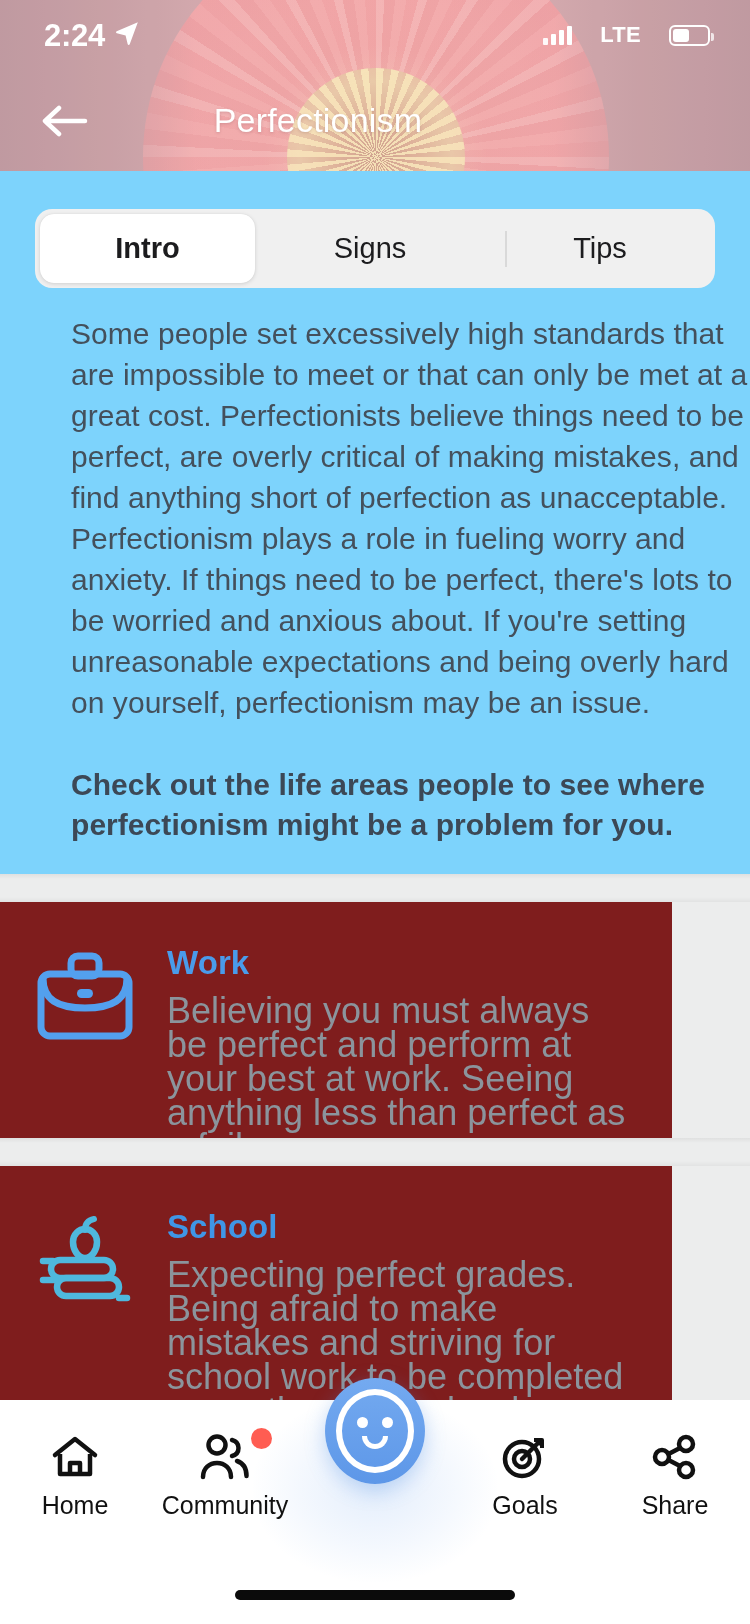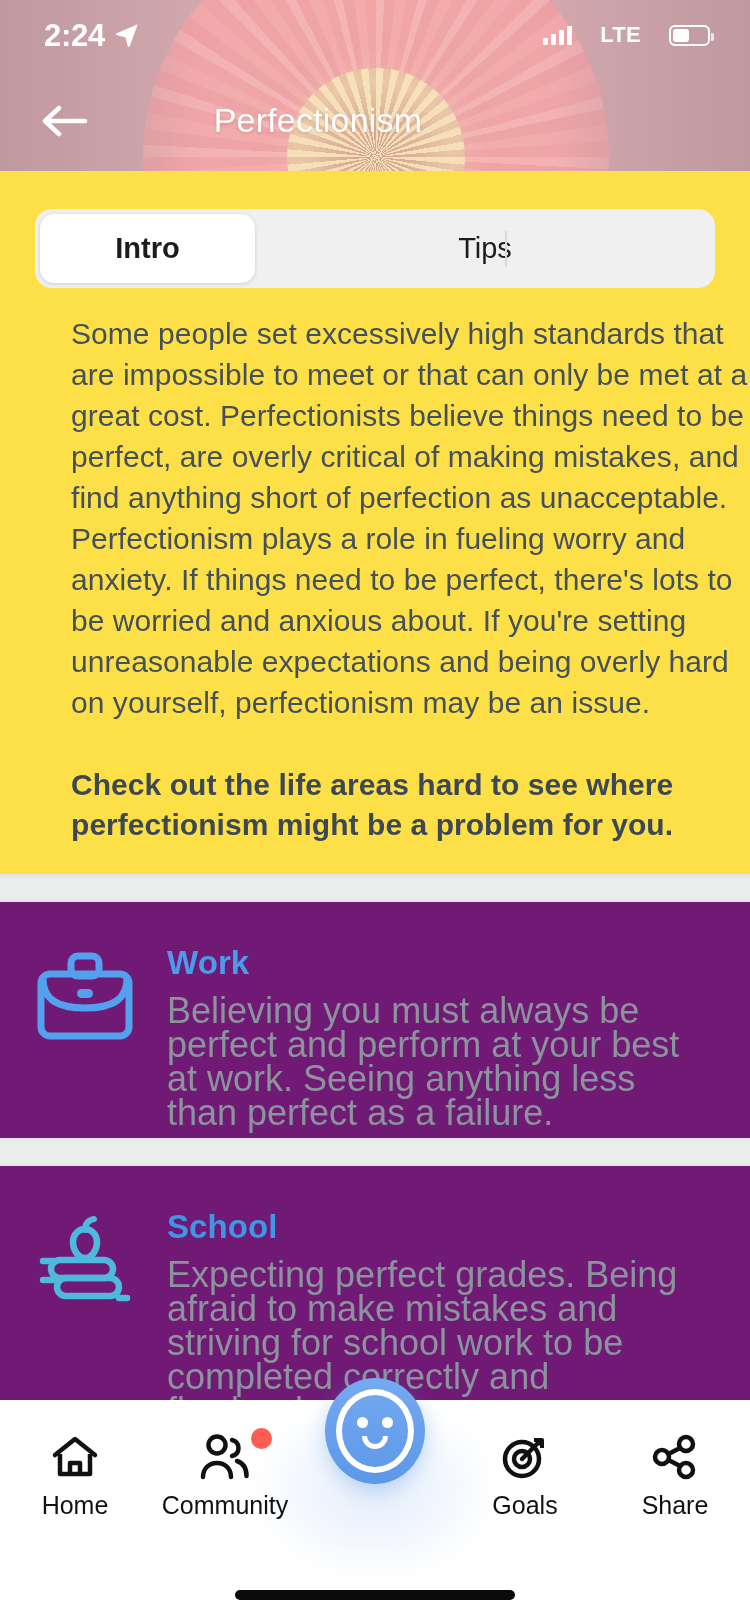--- a/index.html
+++ b/index.html
@@ -47,21 +47,21 @@
       rgba(235,175,175,.30) 26%, rgba(244,200,195,.16) 50%,
       rgba(235,175,175,.30) 74%, rgba(190,140,146,.72) 86%, rgba(178,131,140,.92) 100%);
   }
   .hdr-veil2 { position:absolute; inset:0; background:rgba(255,255,255,.18); }
 
   .statusbar {
     position:absolute; left:0; top:0; width:750px; height:70px;
     display:flex; align-items:center; justify-content:space-between;
     padding:0 40px 0 44px; color:#fff;
   }
-  .sb-left { display:flex; align-items:center; gap:9px; }
+  .sb-left { display:flex; gap:9px; }
   .sb-time { font-size:31px; font-weight:700; letter-spacing:-.3px; line-height:1; }
   .sb-right { display:flex; align-items:center; gap:28px; }
   .bars { display:flex; align-items:flex-end; gap:3px; height:20px; }
   .bars i { display:block; width:5px; background:#fff; border-radius:1px; }
   .bars i:nth-child(1){ height:7px; opacity:.92;}
   .bars i:nth-child(2){ height:11px;}
   .bars i:nth-child(3){ height:15px;}
   .bars i:nth-child(4){ height:19px;}
   .lte { font-size:22px; font-weight:600; letter-spacing:.3px; }
   .battery { position:relative; width:41px; height:21px; border:2.5px solid #fff; border-radius:6px; }
@@ -72,21 +72,21 @@
     position:absolute; left:0; top:70px; width:636px; height:101px;
     display:flex; align-items:center;
   }
   .backbtn { position:absolute; left:30px; width:70px; height:70px; display:flex; align-items:center; justify-content:center; cursor:pointer; }
   .hdr-title {
     width:100%; text-align:center; color:#ffffff; font-size:34px; font-weight:400;
     letter-spacing:.2px; text-shadow:0 1px 3px rgba(120,70,80,.25);
   }
 
   
-  .card-intro { position:absolute; left:0; top:171px; width:750px; height:703px; background:#fde047; }
+  .card-intro { position:absolute; left:0; top:171px; width:750px; height:703px; background:#7dd3fc; }
   .tabs {
     position:absolute; left:35px; top:38px; width:680px; height:79px;
     background:#f0f0f0; border-radius:17px; display:flex; align-items:center;
   }
   .tab { flex:1; text-align:center; font-size:29px; color:#1c1c1e; line-height:1; position:relative; cursor:pointer; }
   .tab.active {
     background:#fff; border-radius:14px; height:69px; margin:0 0 0 5px;
     display:flex; align-items:center; justify-content:center;
     font-weight:700; box-shadow:0 1px 4px rgba(0,0,0,.13), 0 0 1px rgba(0,0,0,.1);
     max-width:215px;
@@ -102,21 +102,21 @@
   .body-text p.bold { font-weight:700; color:#3c4856; margin-bottom:0; line-height:40px; }
   .scrollthumb {
     position:absolute; right:11px; top:39px; width:7px; height:527px;
     background:#e2e2e2; border-radius:4px;
   }
   .divider-gap { position:absolute; left:0; width:750px; height:28px; background:#eceded; }
   .divider-gap::before { content:""; position:absolute; left:0; top:0; width:100%; height:5px; background:linear-gradient(180deg, rgba(0,0,0,.055), rgba(0,0,0,0)); }
   .divider-gap::after  { content:""; position:absolute; left:0; bottom:0; width:100%; height:5px; background:linear-gradient(0deg, rgba(0,0,0,.045), rgba(0,0,0,0)); }
 
   
-  .area-card { position:absolute; left:0; width:750px; background:#701a75; display:flex; padding:42px 35px 0 35px; }
+  .area-card { position:absolute; left:0; width:672px; background:#7f1d1d; display:flex; padding:42px 35px 0 35px; }
   .area-icon { width:132px; flex:0 0 132px; padding-top:6px; }
   .area-body { flex:1; padding-right:8px; }
   .area-title { font-size:33px; font-weight:700; letter-spacing:.1px; margin-bottom:12px; }
   .area-desc { font-size:36px; line-height:34px; color:#8b949c; }
 
   
   .bottomnav {
     position:absolute; left:0; bottom:0; width:750px; height:224px;
     background:#fff;
   }
@@ -184,28 +184,29 @@
         </svg>
       </div>
       <div class="hdr-title">Perfectionism</div>
     </div>
   </div>
 
   <div class="card-intro">
 
     <div class="tabs">
       <div class="tab active">Intro</div>
+      <div class="tab">Signs</div>
       <div class="tab">Tips</div>
       <div class="tab-sep"></div>
     </div>
 
     <div class="body-scroll">
       <div class="body-text">
         <p>Some people set excessively high standards that are impossible to meet or that can only be met at a great cost. Perfectionists believe things need to be perfect, are overly critical of making mistakes, and find anything short of perfection as unacceptable. Perfectionism plays a role in fueling worry and anxiety. If things need to be perfect, there's lots to be worried and anxious about. If you're setting unreasonable expectations and being overly hard on yourself, perfectionism may be an issue.</p>
-        <p class="bold">Check out the life areas hard to see where perfectionism might be a problem for you.</p>
+        <p class="bold">Check out the life areas people to see where perfectionism might be a problem for you.</p>
       </div>
       <div class="scrollthumb"></div>
     </div>
   </div>
 
   <div class="divider-gap" style="top:874px;"></div>
 
   <div class="area-card" style="top:902px; height:236px;">
     <div class="area-icon">
       <svg width="100" height="92" viewBox="0 0 100 92">

